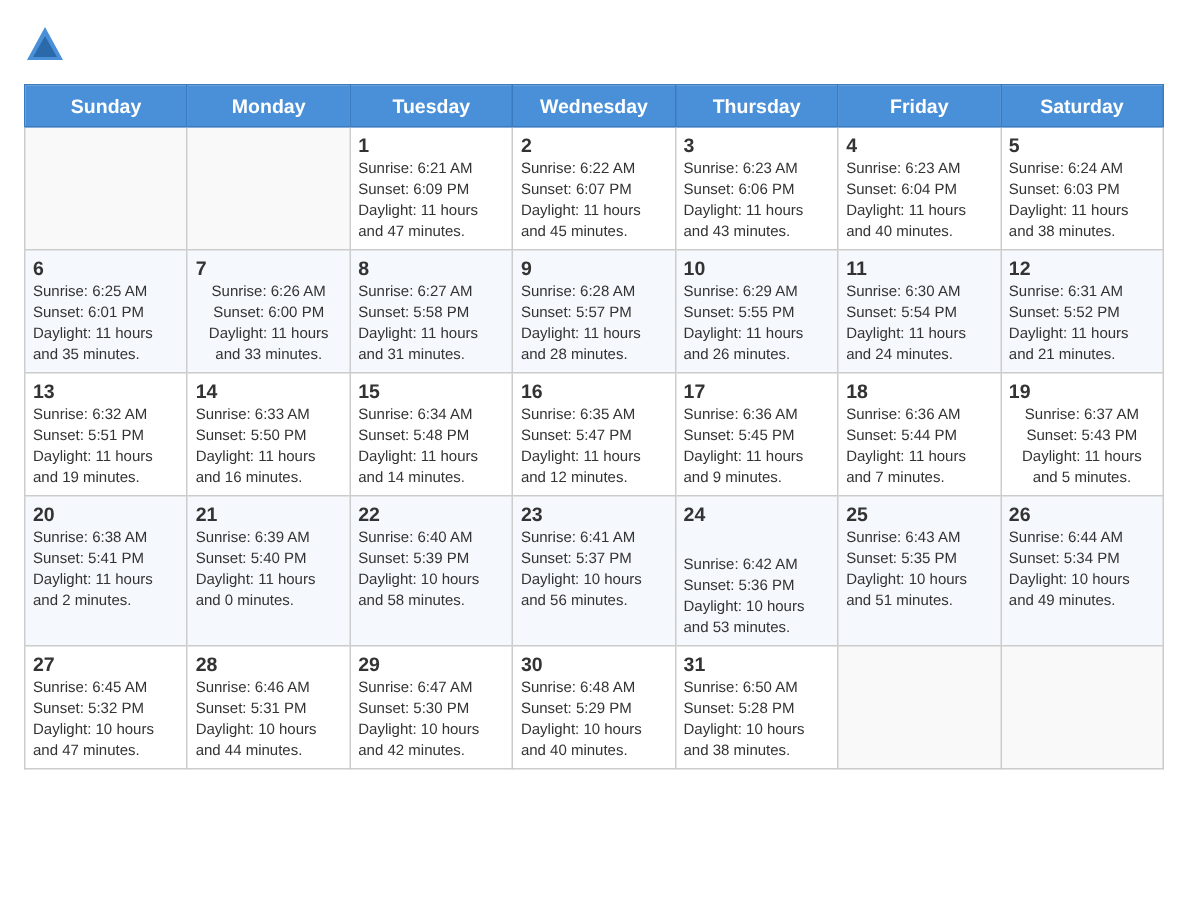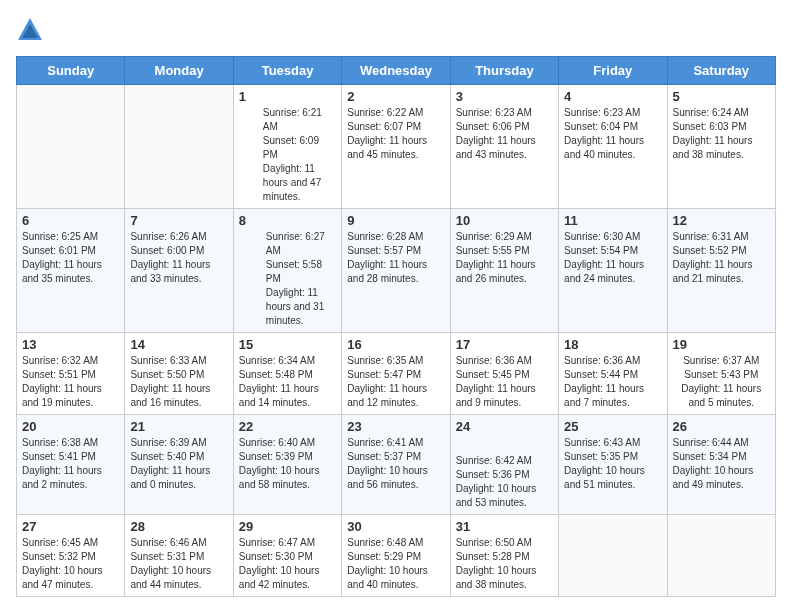--- a/index.html
+++ b/index.html
@@ -129,21 +129,21 @@
         <th>Friday</th>
         <th>Saturday</th>
       </tr>
   </thead>
   <tbody id="calendar-body">
   <tr>
         <td class="empty-cell"></td>
         <td class="empty-cell"></td>
         <td>
           <span class="day-num">1</span>
-          <div class="day-info" style="white-space: pre-line; margin-left: 24px;">Sunrise: 6:21 AM
+          <div class="day-info" style="white-space: pre-line;">Sunrise: 6:21 AM
 Sunset: 6:09 PM
 Daylight: 11 hours and 47 minutes.</div>
         </td>
         <td>
           <span class="day-num">2</span>
           <div class="day-info" style="white-space: pre-line;">Sunrise: 6:22 AM
 Sunset: 6:07 PM
 Daylight: 11 hours and 45 minutes.</div>
         </td>
         <td>
@@ -167,27 +167,27 @@
       </tr>
       <tr>
         <td>
           <span class="day-num">6</span>
           <div class="day-info" style="white-space: pre-line;">Sunrise: 6:25 AM
 Sunset: 6:01 PM
 Daylight: 11 hours and 35 minutes.</div>
         </td>
         <td>
           <span class="day-num">7</span>
-          <div class="day-info" style="white-space: pre-line;">Sunrise: 6:26 AM
+          <div class="day-info" style="white-space: pre-line; text-align: center;">Sunrise: 6:26 AM
 Sunset: 6:00 PM
 Daylight: 11 hours and 33 minutes.</div>
         </td>
         <td>
           <span class="day-num">8</span>
-          <div class="day-info" style="white-space: pre-line; margin-left: 27px;">Sunrise: 6:27 AM
+          <div class="day-info" style="white-space: pre-line;">Sunrise: 6:27 AM
 Sunset: 5:58 PM
 Daylight: 11 hours and 31 minutes.</div>
         </td>
         <td>
           <span class="day-num">9</span>
           <div class="day-info" style="white-space: pre-line;">Sunrise: 6:28 AM
 Sunset: 5:57 PM
 Daylight: 11 hours and 28 minutes.</div>
         </td>
         <td>

